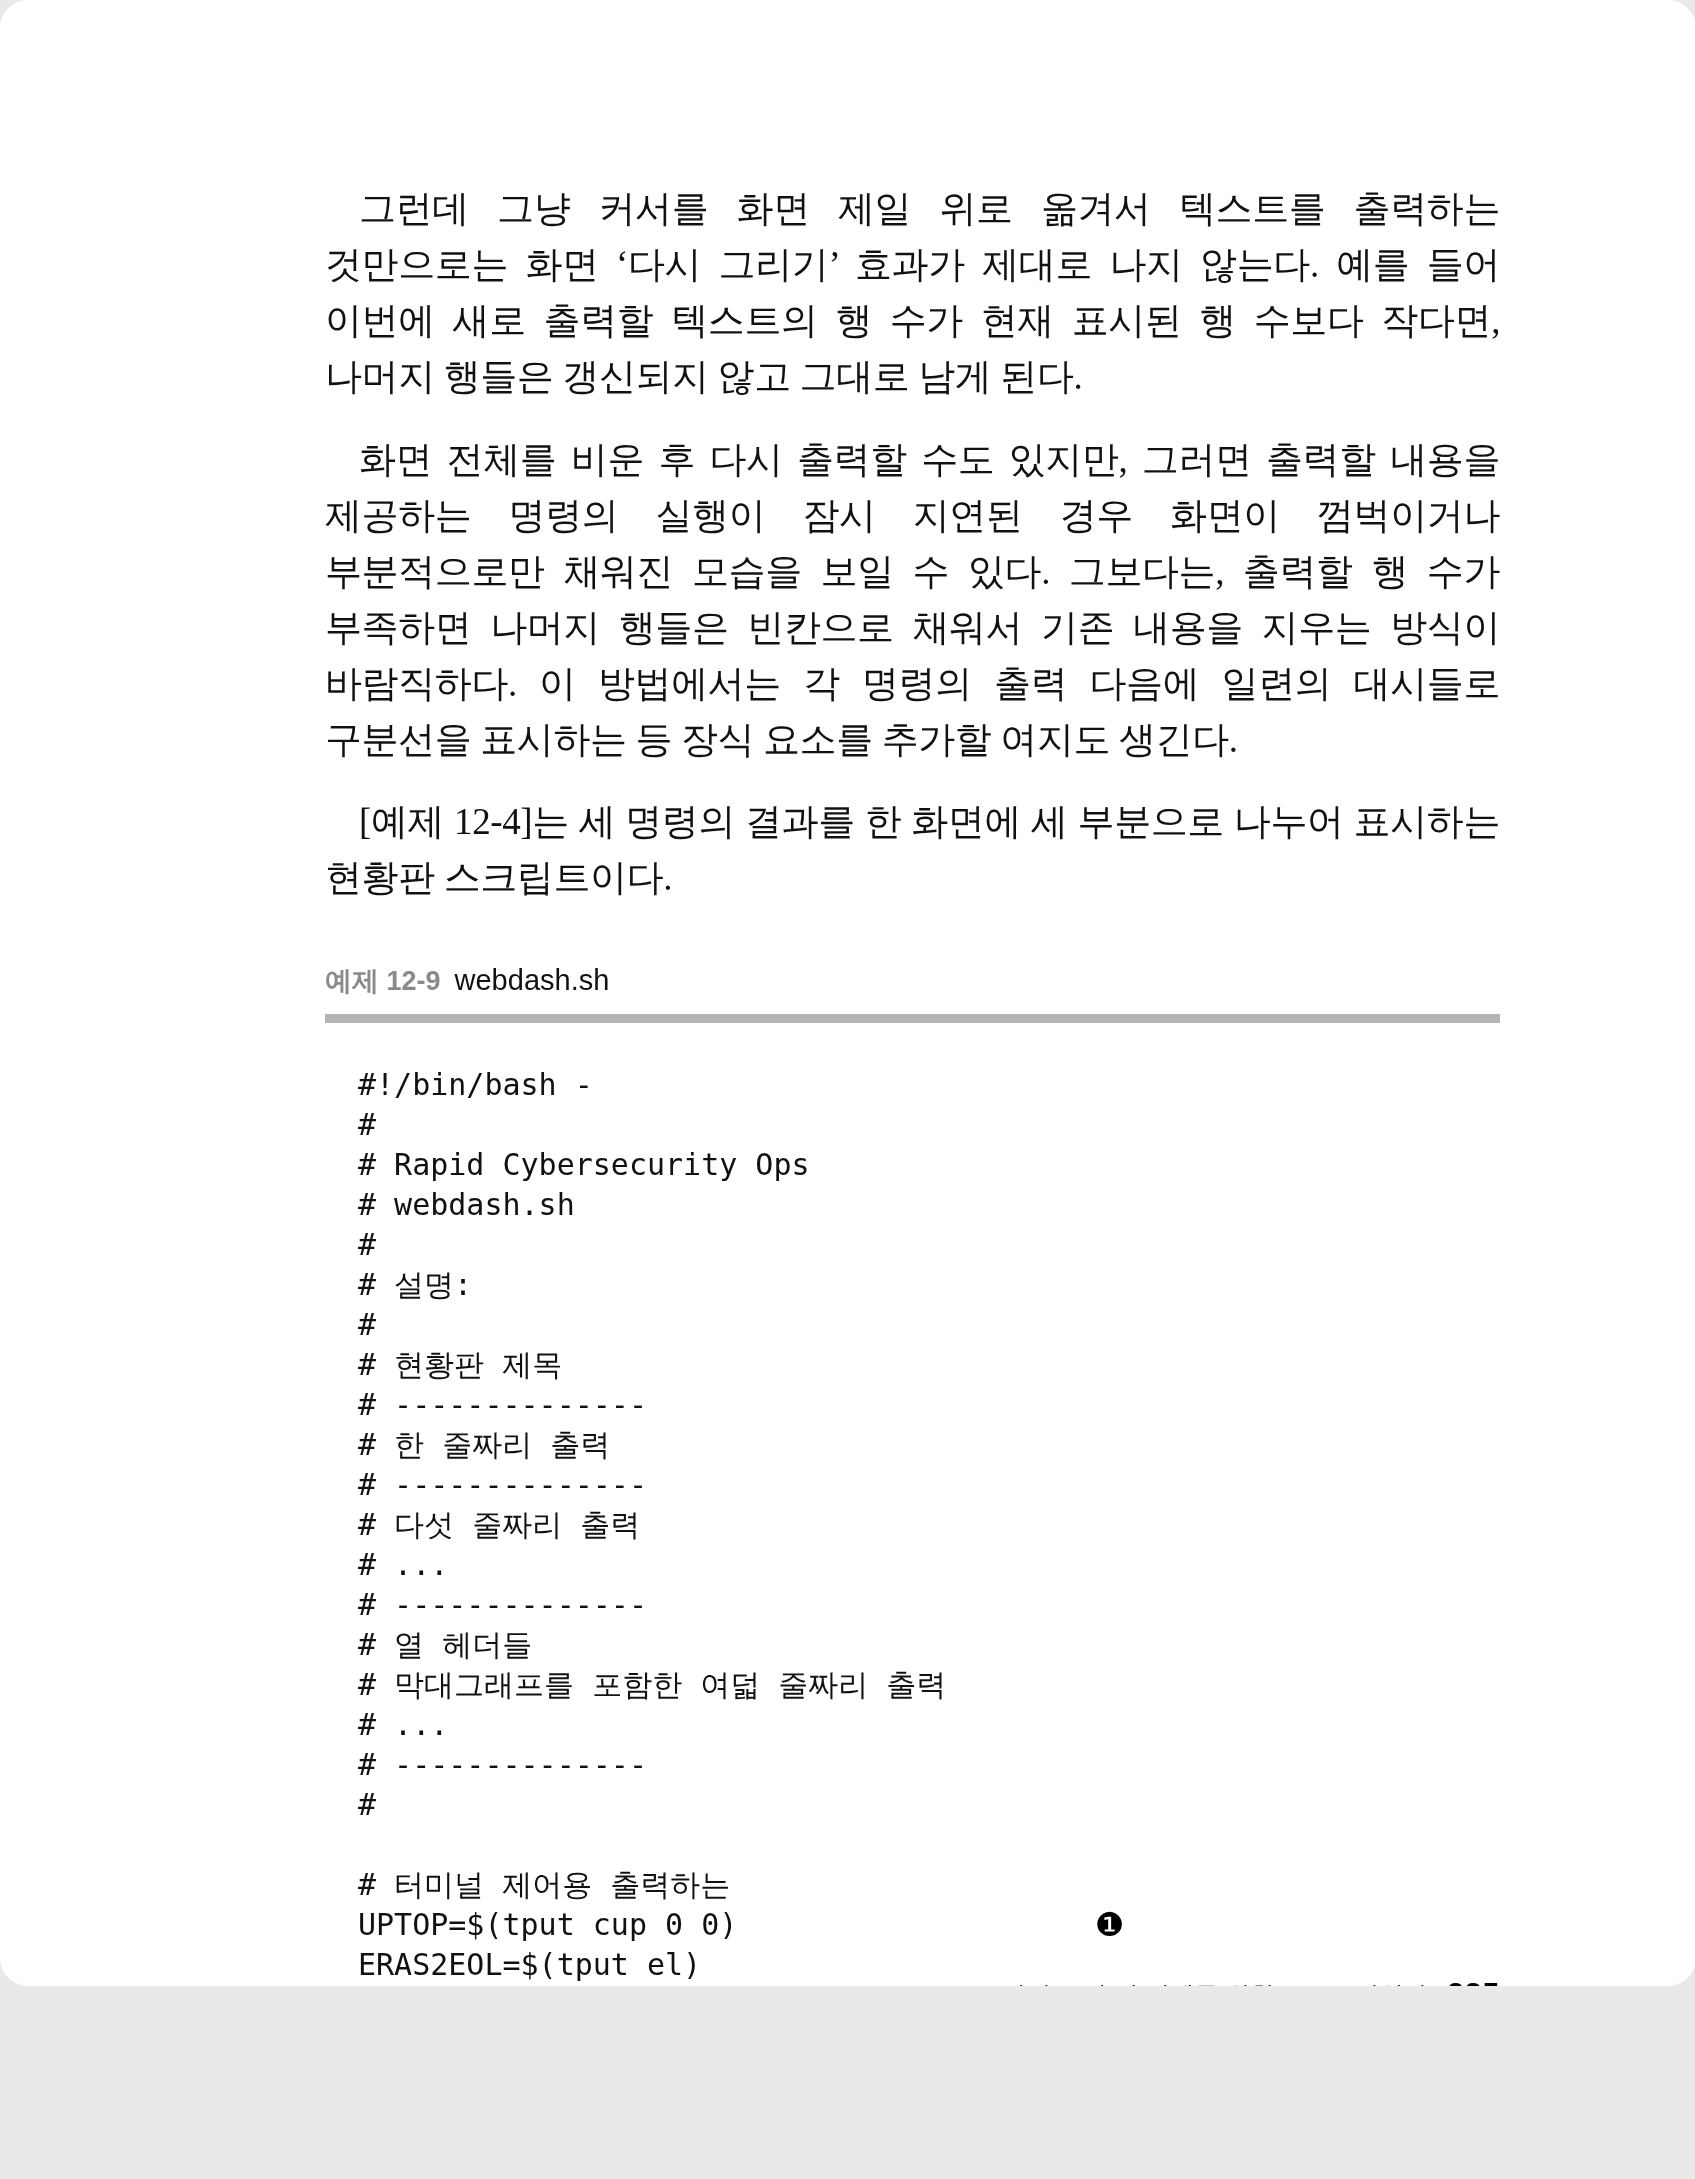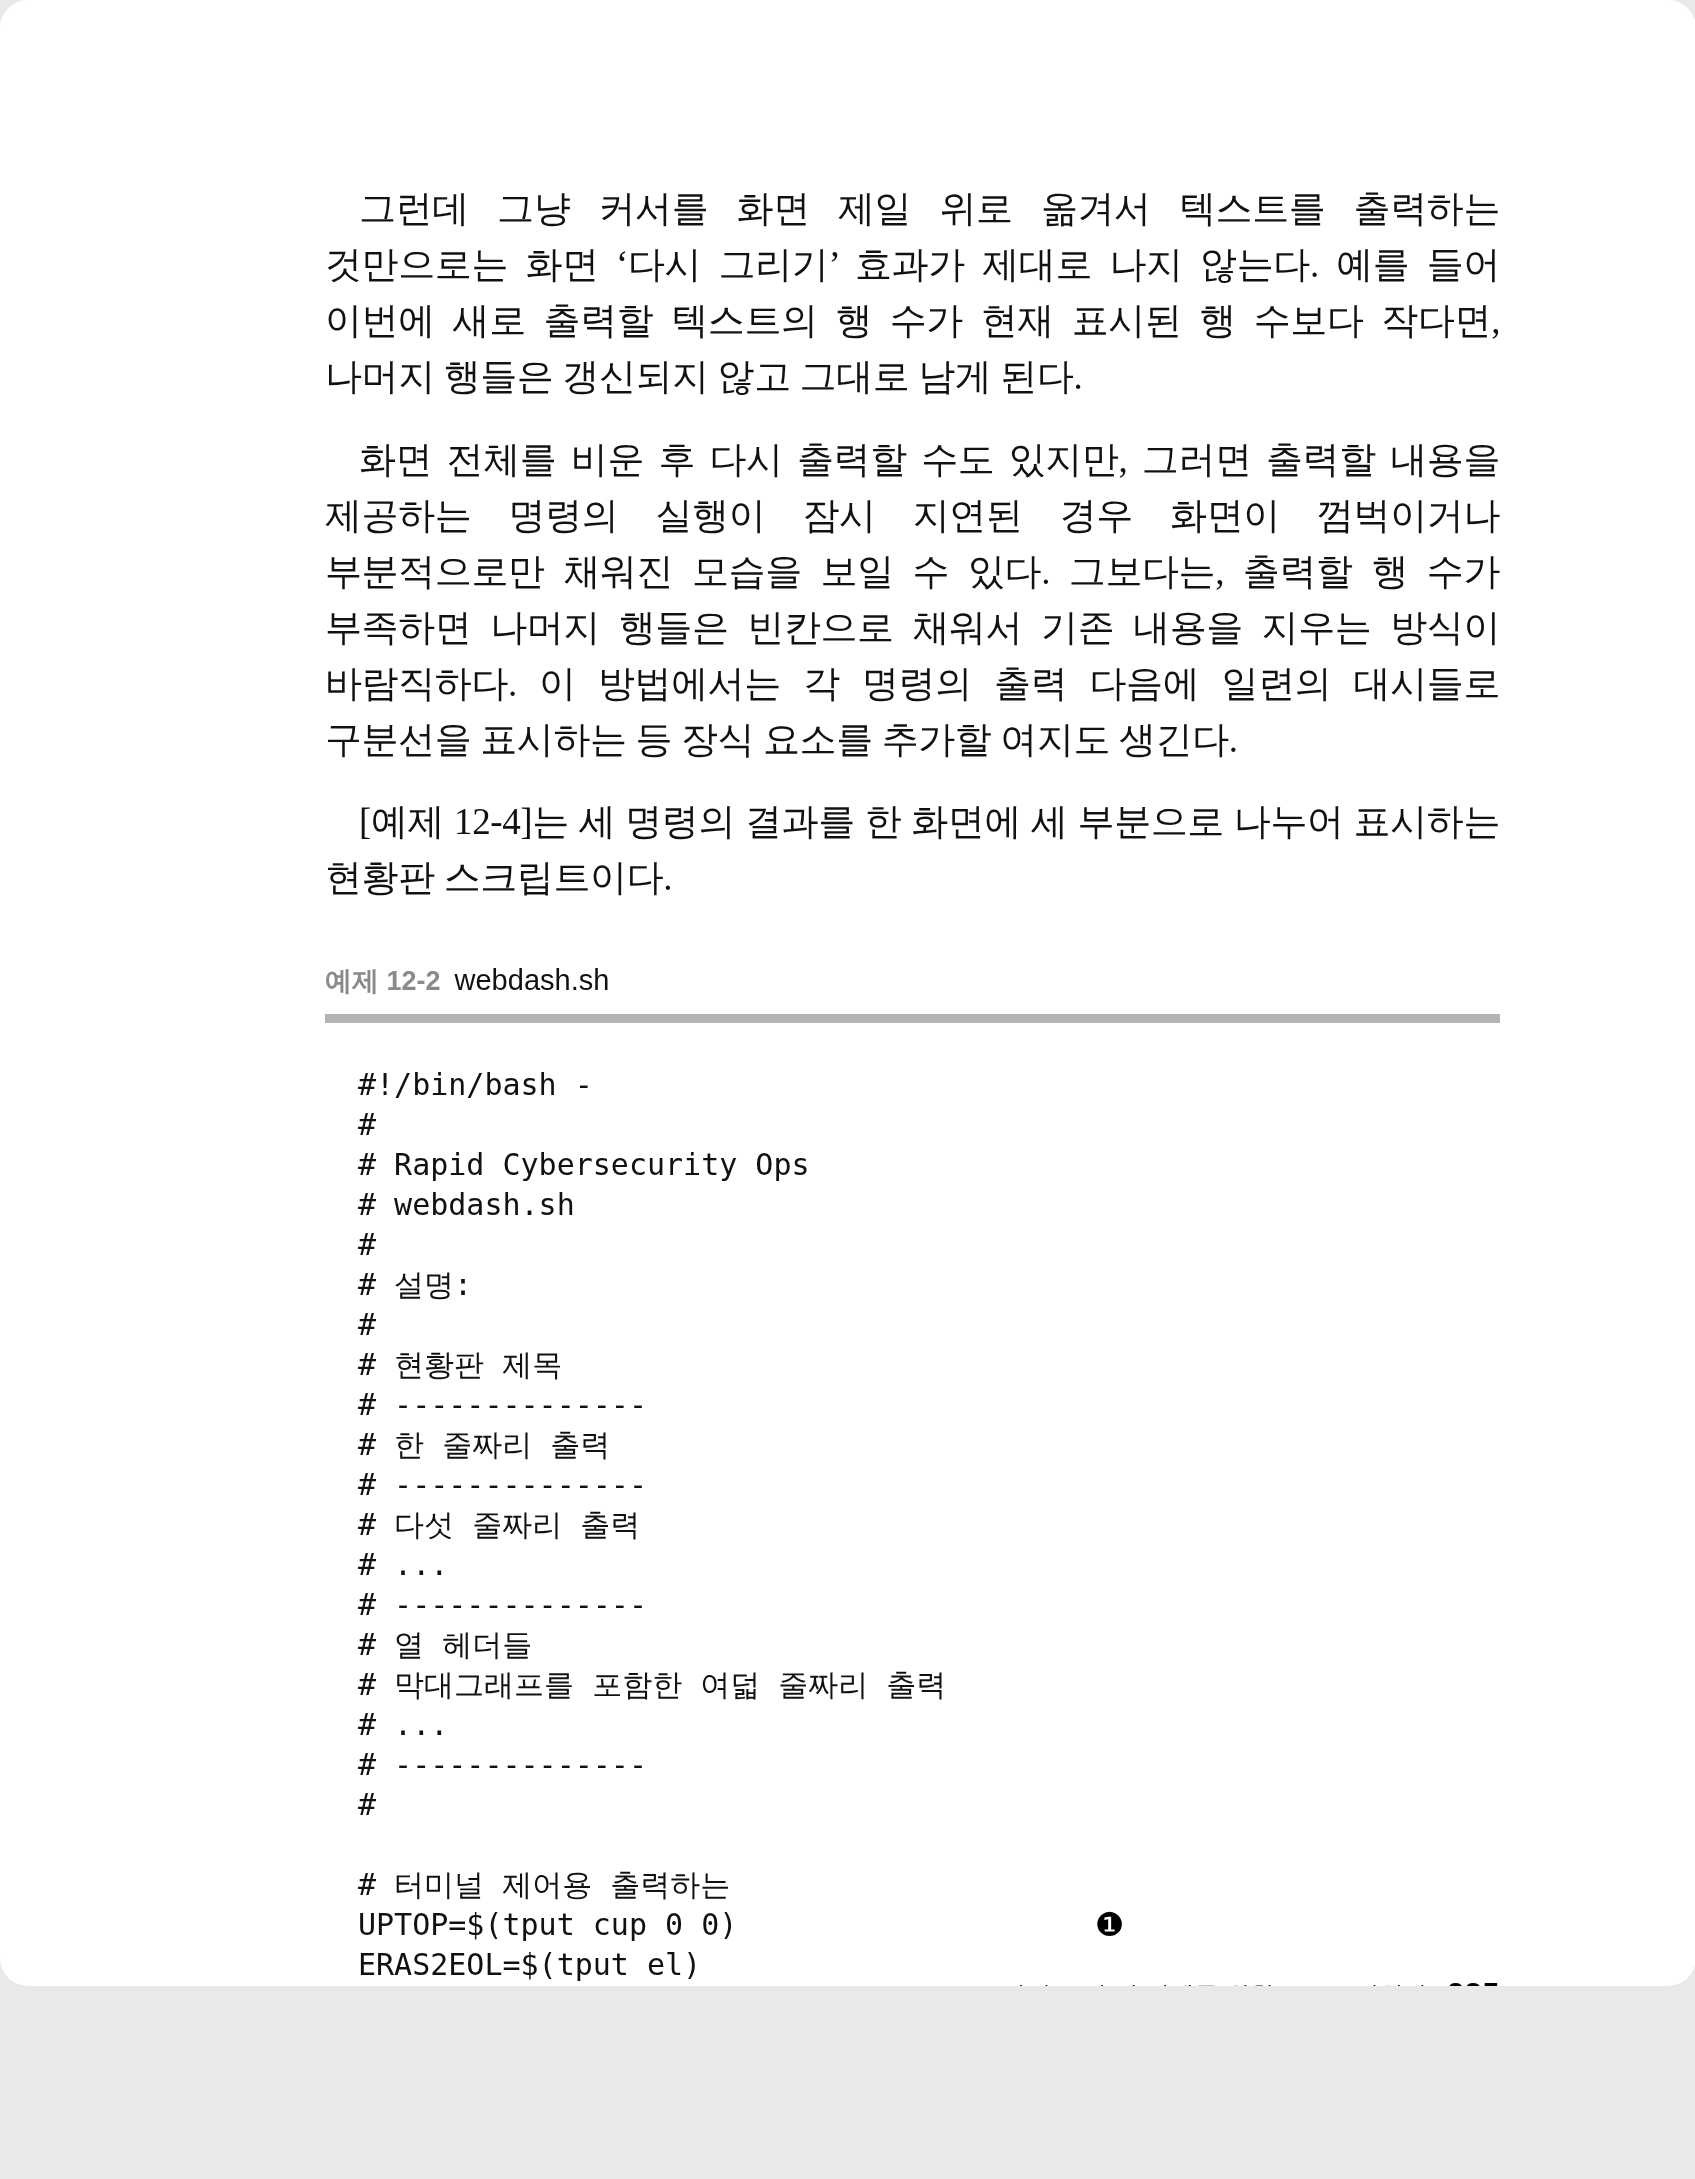--- a/index.html
+++ b/index.html
@@ -94,21 +94,21 @@
 </head>
 <body>
 
 <div class="page">
   <main class="content">
     <p class="body-para">그런데 그냥 커서를 화면 제일 위로 옮겨서 텍스트를 출력하는 것만으로는 화면 ‘다시 그리기’ 효과가 제대로 나지 않는다. 예를 들어 이번에 새로 출력할 텍스트의 행 수가 현재 표시된 행 수보다 작다면, 나머지 행들은 갱신되지 않고 그대로 남게 된다.</p>
     <p class="body-para">화면 전체를 비운 후 다시 출력할 수도 있지만, 그러면 출력할 내용을 제공하는 명령의 실행이 잠시 지연된 경우 화면이 껌벅이거나 부분적으로만 채워진 모습을 보일 수 있다. 그보다는, 출력할 행 수가 부족하면 나머지 행들은 빈칸으로 채워서 기존 내용을 지우는 방식이 바람직하다. 이 방법에서는 각 명령의 출력 다음에 일련의 대시들로 구분선을 표시하는 등 장식 요소를 추가할 여지도 생긴다.</p>
     <p class="body-para">[예제 12-4]는 세 명령의 결과를 한 화면에 세 부분으로 나누어 표시하는 현황판 스크립트이다.</p>
 
     <div class="listing-caption">
-      <span class="listing-label">예제 12-2</span><span class="listing-title">webdash.sh</span>
+      <span class="listing-label">예제 12-9</span><span class="listing-title">webdash.sh</span>
     </div>
     <div class="listing-rule"></div>
 
     <div class="code-block" id="code-block">
         <div class="code-line">#!/bin/bash -</div>
         <div class="code-line">#</div>
         <div class="code-line"># Rapid Cybersecurity Ops</div>
         <div class="code-line"># webdash.sh</div>
         <div class="code-line">#</div>
         <div class="code-line"># 설명:</div>

